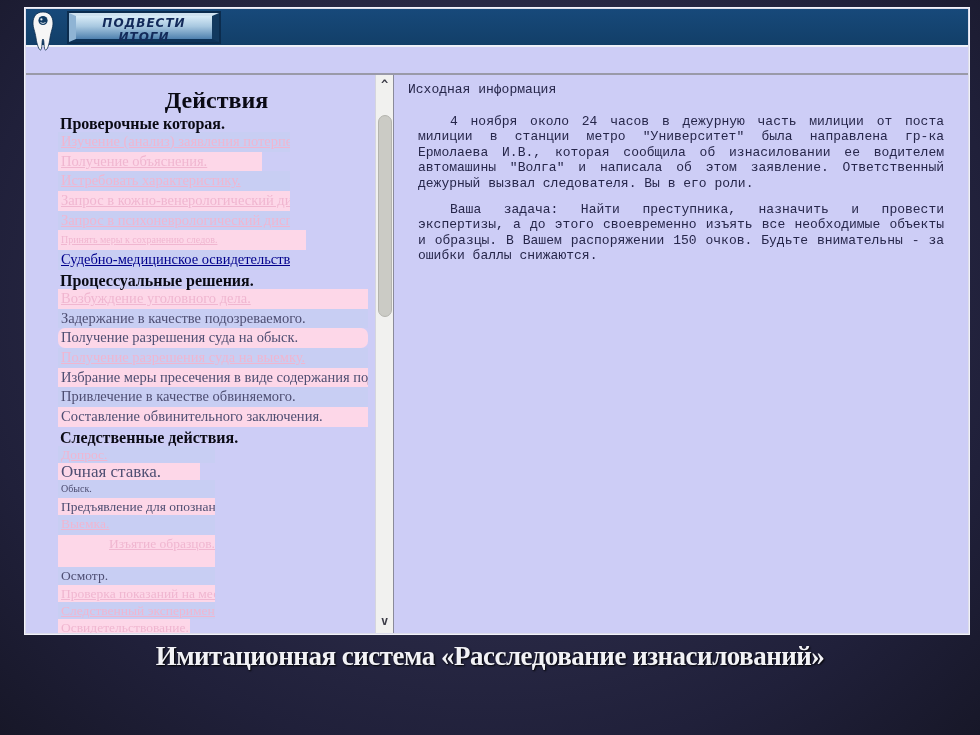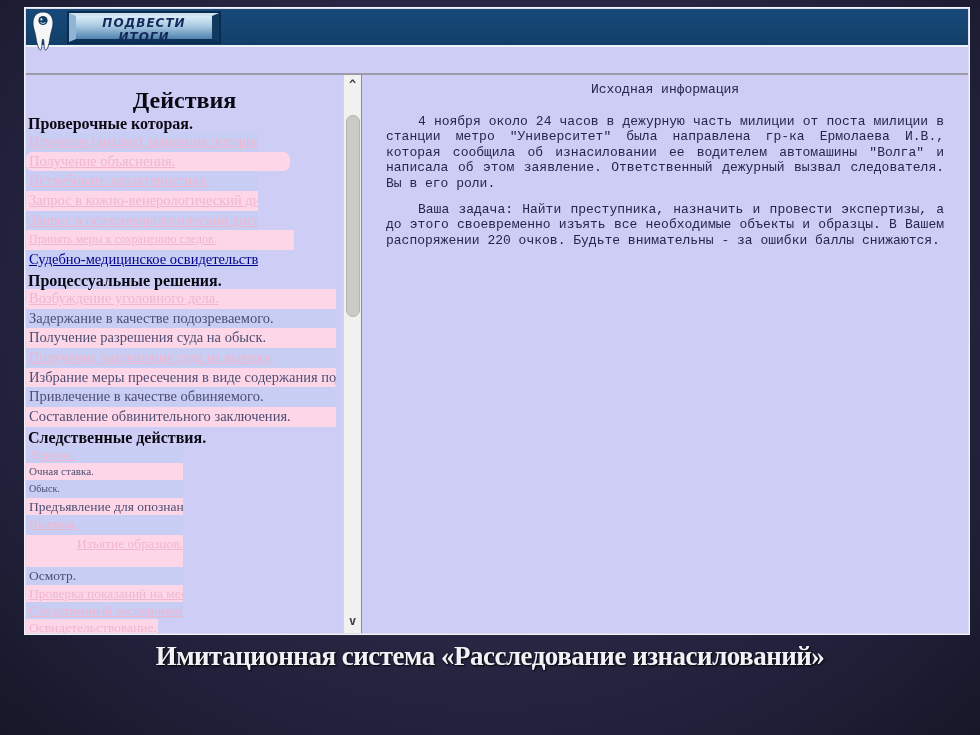--- a/index.html
+++ b/index.html
@@ -16,21 +16,21 @@
     background:linear-gradient(#d9ecf8 0%,#a8c8e0 45%,#4f81af 100%);
     border-top:3px solid #cfe2f0;border-bottom:3px solid #0d3258;
     border-left:7px solid #8fb4d4;border-right:7px solid #12395f;
     box-shadow:0 0 0 2px #0b2c4e;cursor:pointer;padding:0;
     font-family:"DejaVu Sans",sans-serif;font-weight:bold;font-style:italic;
     font-size:12px;letter-spacing:1px;color:#132a5a;}
   .top-gap{height:26px;background:#cdcdf6;border-bottom:2px solid #9a9aa8;}
   
   .frames{display:flex;height:558px;}
   .left-frame{width:317px;height:558px;background:#cdcdf6;overflow:hidden;flex:none;
-    font-family:"Liberation Serif",serif;}
+    font-family:"Liberation Serif",serif;padding-left:32px;}
   .actions-title{margin:12px 0 1px 0;text-align:center;font-size:24px;line-height:26px;
     font-weight:bold;color:#0a0a14;}
   .sec-header{margin:2px 0 0 2px;font-size:16px;line-height:17px;font-weight:bold;color:#0a0a14;}
   .action-row{padding-left:3px;box-sizing:border-box;white-space:nowrap;overflow:hidden;}
   .row-blue{background:#c8cef3;}
   .row-pink{background:#fdd7e8;}
   .action-link{font-family:"Liberation Serif",serif;}
   .action-link.visited{color:#f0b6d0;text-decoration:underline;cursor:pointer;}
   .action-link.active{color:#00008b;text-decoration:underline;cursor:pointer;}
   .action-link.plain{color:#4e4e72;text-decoration:none;}
@@ -41,21 +41,21 @@
     font-family:"DejaVu Sans Mono",monospace;font-size:12px;font-weight:bold;color:#3c3c46;
     line-height:16px;cursor:pointer;}
   .sb-arrow.up{top:2px;}
   .sb-arrow.down{bottom:4px;}
   .sb-thumb{position:absolute;left:2px;top:40px;width:12px;height:200px;background:#cbcbc5;
     border:1px solid #b4b4ae;border-radius:7px;cursor:pointer;}
   .frame-gap{width:4px;background:#cdcdf6;border-left:1px solid #8a8a9a;flex:none;}
   
   .right-frame{flex:1;background:#cdcdf6;padding:7px 14px 0 10px;box-sizing:border-box;
     font-family:"Liberation Mono",monospace;font-size:13px;line-height:15.6px;color:#26264a;}
-  .info-title{text-align:center;margin-bottom:16px;}
+  .info-title{margin-bottom:16px;}
   .info-para{margin:10px;text-align:justify;text-indent:32px;}
   
   .caption{position:absolute;left:0;top:641px;width:980px;text-align:center;
     font-family:"Liberation Serif",serif;font-weight:bold;font-size:27px;
     letter-spacing:-0.5px;color:#f2f2f6;text-shadow:1px 1px 2px #000;}
 </style>
 </head>
 <body>
 
 <div class="slide">
@@ -76,37 +76,37 @@
 
     <div class="top-gap"></div>
 
     <div class="frames">
 
       <div class="left-frame">
         <div class="actions-title">Действия</div>
         <div id="sections">
             <div class="sec-header">Проверочные которая.</div>
             <div class="action-row row-blue" style="width: 232px; height: 19.7px; line-height: 19.7px; font-size: 14.5px;"><span class="action-link visited">Изучение (анализ) заявления потерпевшей.</span></div>
-            <div class="action-row row-pink" style="width: 264px; height: 19.7px; line-height: 19.7px; font-size: 14.5px; border-radius: 7px;"><span class="action-link visited">Получение объяснения.</span></div>
+            <div class="action-row row-pink" style="width: 204px; height: 19.7px; line-height: 19.7px; font-size: 14.5px;"><span class="action-link visited">Получение объяснения.</span></div>
             <div class="action-row row-blue" style="width: 232px; height: 19.7px; line-height: 19.7px; font-size: 14.5px;"><span class="action-link visited">Истребовать характеристику.</span></div>
             <div class="action-row row-pink" style="width: 232px; height: 19.7px; line-height: 19.7px; font-size: 14.5px;"><span class="action-link visited">Запрос в кожно-венерологический диспансер.</span></div>
             <div class="action-row row-blue" style="width: 232px; height: 19.7px; line-height: 19.7px; font-size: 14.5px;"><span class="action-link visited">Запрос в психоневрологический диспансер.</span></div>
-            <div class="action-row row-pink" style="width: 268px; height: 19.7px; line-height: 19.7px; font-size: 12px;"><span class="action-link visited">Принять меры к сохранению следов.</span></div>
+            <div class="action-row row-pink" style="width: 248px; height: 19.7px; line-height: 19.7px; font-size: 10px;"><span class="action-link visited">Принять меры к сохранению следов.</span></div>
             <div class="action-row row-blue" style="width: 232px; height: 19.7px; line-height: 19.7px; font-size: 14.5px;"><span class="action-link active">Судебно-медицинское освидетельствование.</span></div>
             <div class="sec-header">Процессуальные решения.</div>
             <div class="action-row row-pink" style="width: 310px; height: 19.7px; line-height: 19.7px; font-size: 14.5px;"><span class="action-link visited">Возбуждение уголовного дела.</span></div>
             <div class="action-row row-blue" style="width: 310px; height: 19.7px; line-height: 19.7px; font-size: 14.5px;"><span class="action-link plain">Задержание в качестве подозреваемого.</span></div>
-            <div class="action-row row-pink" style="width: 310px; height: 19.7px; line-height: 19.7px; font-size: 14.5px;"><span class="action-link plain">Получение разрешения суда на обыск.</span></div>
+            <div class="action-row row-pink" style="width: 310px; height: 19.7px; line-height: 19.7px; font-size: 14.5px; border-radius: 7px;"><span class="action-link plain">Получение разрешения суда на обыск.</span></div>
             <div class="action-row row-blue" style="width: 310px; height: 19.7px; line-height: 19.7px; font-size: 14.5px;"><span class="action-link visited">Получение разрешения суда на выемку.</span></div>
             <div class="action-row row-pink" style="width: 310px; height: 19.7px; line-height: 19.7px; font-size: 14.5px;"><span class="action-link plain">Избрание меры пресечения в виде содержания под стражей.</span></div>
             <div class="action-row row-blue" style="width: 310px; height: 19.7px; line-height: 19.7px; font-size: 14.5px;"><span class="action-link plain">Привлечение в качестве обвиняемого.</span></div>
             <div class="action-row row-pink" style="width: 310px; height: 19.7px; line-height: 19.7px; font-size: 14.5px;"><span class="action-link plain">Составление обвинительного заключения.</span></div>
             <div class="sec-header">Следственные действия.</div>
             <div class="action-row row-blue" style="width: 157px; height: 17.4px; line-height: 17.4px; font-size: 13.5px;"><span class="action-link visited">Допрос.</span></div>
-            <div class="action-row row-pink" style="width: 157px; height: 17.4px; line-height: 17.4px; font-size: 11px;"><span class="action-link plain">Очная ставка.</span></div>
+            <div class="action-row row-pink" style="width: 142px; height: 17.4px; line-height: 17.4px; font-size: 17px;"><span class="action-link plain">Очная ставка.</span></div>
             <div class="action-row row-blue" style="width: 157px; height: 17.4px; line-height: 17.4px; font-size: 10px;"><span class="action-link plain">Обыск.</span></div>
             <div class="action-row row-pink" style="width: 157px; height: 17.4px; line-height: 17.4px; font-size: 13.5px;"><span class="action-link plain">Предъявление для опознания.</span></div>
             <div class="action-row row-blue" style="width: 157px; height: 20px; line-height: 17.4px; font-size: 13.5px;"><span class="action-link visited">Выемка.</span></div>
             <div class="action-row row-pink" style="width: 157px; height: 32px; line-height: 17.4px; font-size: 13.5px; text-align: right;"><span class="action-link visited">Изъятие образцов.</span></div>
             <div class="action-row row-blue" style="width: 157px; height: 17.4px; line-height: 17.4px; font-size: 13.5px;"><span class="action-link plain">Осмотр.</span></div>
             <div class="action-row row-pink" style="width: 157px; height: 17.4px; line-height: 17.4px; font-size: 13.5px;"><span class="action-link visited">Проверка показаний на месте.</span></div>
             <div class="action-row row-blue" style="width: 157px; height: 17.4px; line-height: 17.4px; font-size: 13.5px;"><span class="action-link visited">Следственный эксперимент.</span></div>
             <div class="action-row row-pink" style="width: 132px; height: 17.4px; line-height: 17.4px; font-size: 13.5px;"><span class="action-link visited">Освидетельствование.</span></div>
             <div class="sec-header">Назначение экспертизы</div>
           </div>
@@ -116,21 +116,21 @@
         <div class="sb-arrow up">^</div>
         <div class="sb-thumb"></div>
         <div class="sb-arrow down">v</div>
       </div>
 
       <div class="frame-gap"></div>
 
       <div class="right-frame">
         <div class="info-title">Исходная информация</div>
         <p class="info-para">4 ноября около 24 часов в дежурную часть милиции от поста милиции в станции метро "Университет" была направлена гр-ка Ермолаева И.В., которая сообщила об изнасиловании ее водителем автомашины "Волга" и написала об этом заявление. Ответственный дежурный вызвал следователя. Вы в его роли.</p>
-        <p class="info-para">Ваша задача: Найти преступника, назначить и провести экспертизы, а до этого своевременно изъять все необходимые объекты и образцы. В Вашем распоряжении 220 очков. Будьте внимательны - за ошибки баллы снижаются.</p>
+        <p class="info-para">Ваша задача: Найти преступника, назначить и провести экспертизы, а до этого своевременно изъять все необходимые объекты и образцы. В Вашем распоряжении 150 очков. Будьте внимательны - за ошибки баллы снижаются.</p>
       </div>
 
     </div>
   </div>
 
   <div class="caption">Имитационная система «Расследование изнасилований»</div>
 
 </div>
 
 </body></html>

